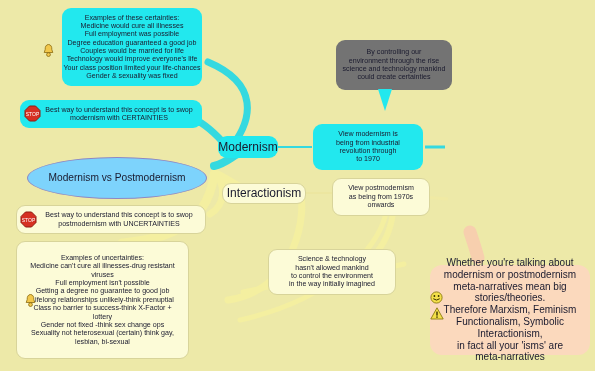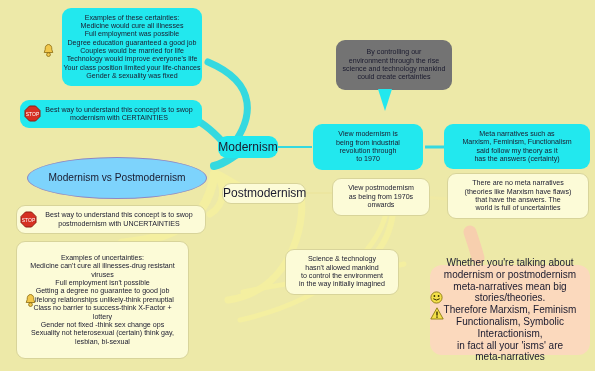--- a/index.html
+++ b/index.html
@@ -134,57 +134,45 @@
 
   <div class="node oval" style="left:27px; top:157px; width:180px; height:42px;">
     <span class="txt">Modernism vs Postmodernism</span>
   </div>
 
   <div class="node cyan small-lbl" style="left:218px; top:136px; width:60px; height:22px;">
     <span class="txt">Modernism</span>
   </div>
 
   <div class="node pale small-lbl" style="left:222px; top:183px; width:84px; height:21px;">
-    <span class="txt">Postmodernism</span>
+    <span class="txt">Interactionism</span>
   </div>
 
   <div class="node cyan-bubble" style="left:336px; top:40px; width:116px; height:50px;">
     <span class="txt">By controlling our
 environment through the rise
 science and technology mankind
 could create certainties</span>
   </div>
   <div class="tail" style="left:378px; top:89px;"></div>
 
   <div class="node cyan" style="left:313px; top:124px; width:110px; height:46px;">
     <span class="txt">View modernism is
 being from industrial
 revolution through
 to 1970</span>
   </div>
 
-  <div class="node cyan" style="left:444px; top:124px; width:146px; height:45px;">
-    <span class="txt">Meta narratives such as
-Marxism, Feminism, Functionalism
-said follow my theory as it
-has the answers (certainty)</span>
-  </div>
 
   <div class="node pale" style="left:332px; top:178px; width:98px; height:38px;">
     <span class="txt">View postmodernism
 as being from 1970s
 onwards</span>
   </div>
 
-  <div class="node pale" style="left:447px; top:173px; width:142px; height:46px;">
-    <span class="txt">There are no meta narratives
-(theories like Marxism have flaws)
-that have the answers. The
-world is full of uncertainties</span>
-  </div>
 
   <div class="node pale" style="left:16px; top:205px; width:190px; height:29px; padding-left:16px;">
     <span class="txt">Best way to understand  this concept is to swop
 postmodernism with UNCERTAINTIES</span>
   </div>
   <svg class="icon" style="left:20px; top:211px;" width="17" height="17" viewBox="0 0 17 17">
     <polygon points="5.5,1 11.5,1 16,5.5 16,11.5 11.5,16 5.5,16 1,11.5 1,5.5" fill="#d63022" stroke="#8f1b12" stroke-width="1"></polygon>
     <text x="8.5" y="11" font-size="5" fill="#ffffff" text-anchor="middle" font-family="Liberation Sans, sans-serif">STOP</text>
   </svg>
 
@@ -199,21 +187,21 @@
 lottery
 Gender not fixed -think sex change ops
 Sexuality not heterosexual (certain) think gay,
 lesbian, bi-sexual</span>
   </div>
   <svg class="icon" style="left:24px; top:293px;" width="13" height="15" viewBox="0 0 13 15">
     <path d="M6.5 1.5 C4 1.5 3 4 3.2 6.5 L2.2 9.5 L10.8 9.5 L9.8 6.5 C10 4 9 1.5 6.5 1.5 Z" fill="#f2c84b" stroke="#8a6b10" stroke-width="0.8"></path>
     <circle cx="6.5" cy="11.6" r="1.9" fill="#f2c84b" stroke="#8a6b10" stroke-width="0.8"></circle>
   </svg>
 
-  <div class="node pale" style="left:285px; top:249px; width:114px; height:46px;">
+  <div class="node pale" style="left:268px; top:249px; width:128px; height:46px;">
     <span class="txt">Science &amp; technology
 hasn't allowed mankind
 to control the environment
 in the way initially imagined</span>
   </div>
 
   <div class="node pink" style="left:430px; top:265px; width:160px; height:90px;">
     <span class="txt">Whether you're talking about
 modernism or postmodernism
 meta-narratives mean big stories/theories.

